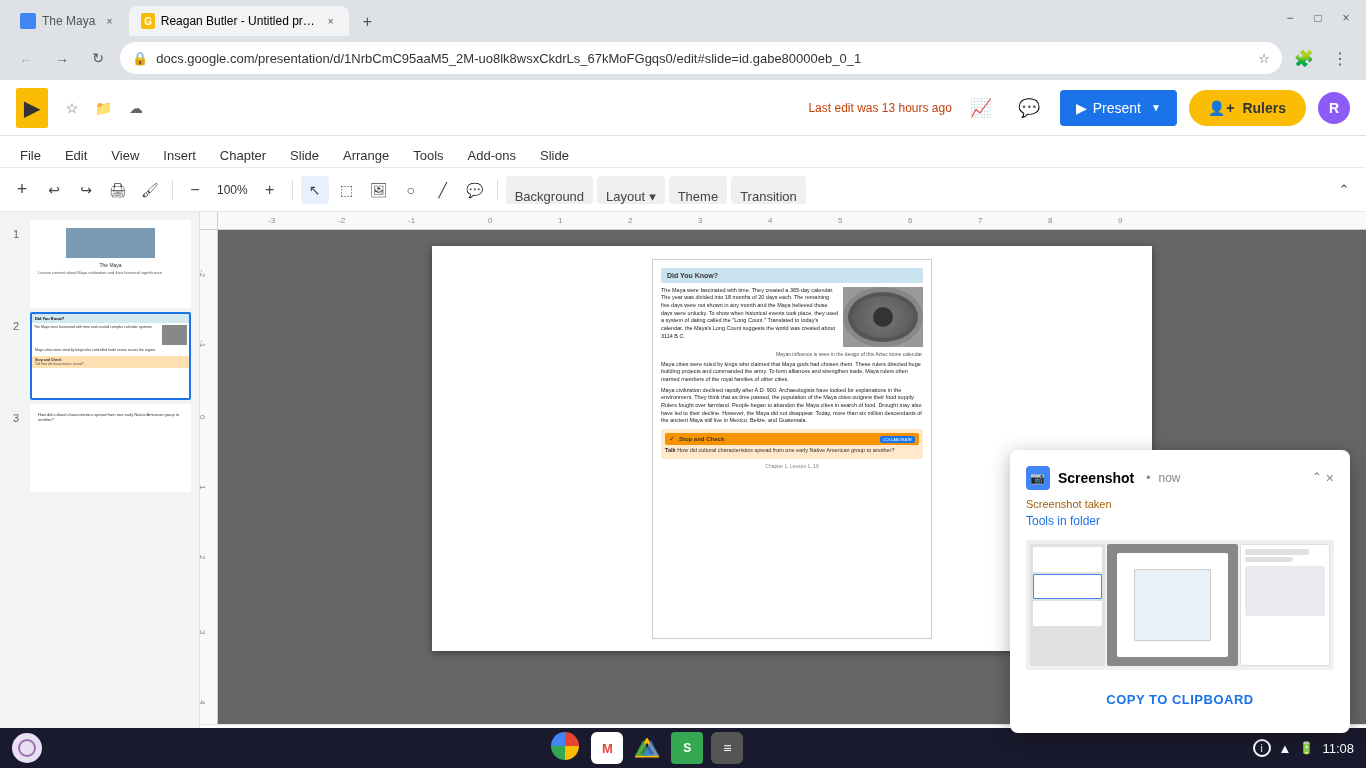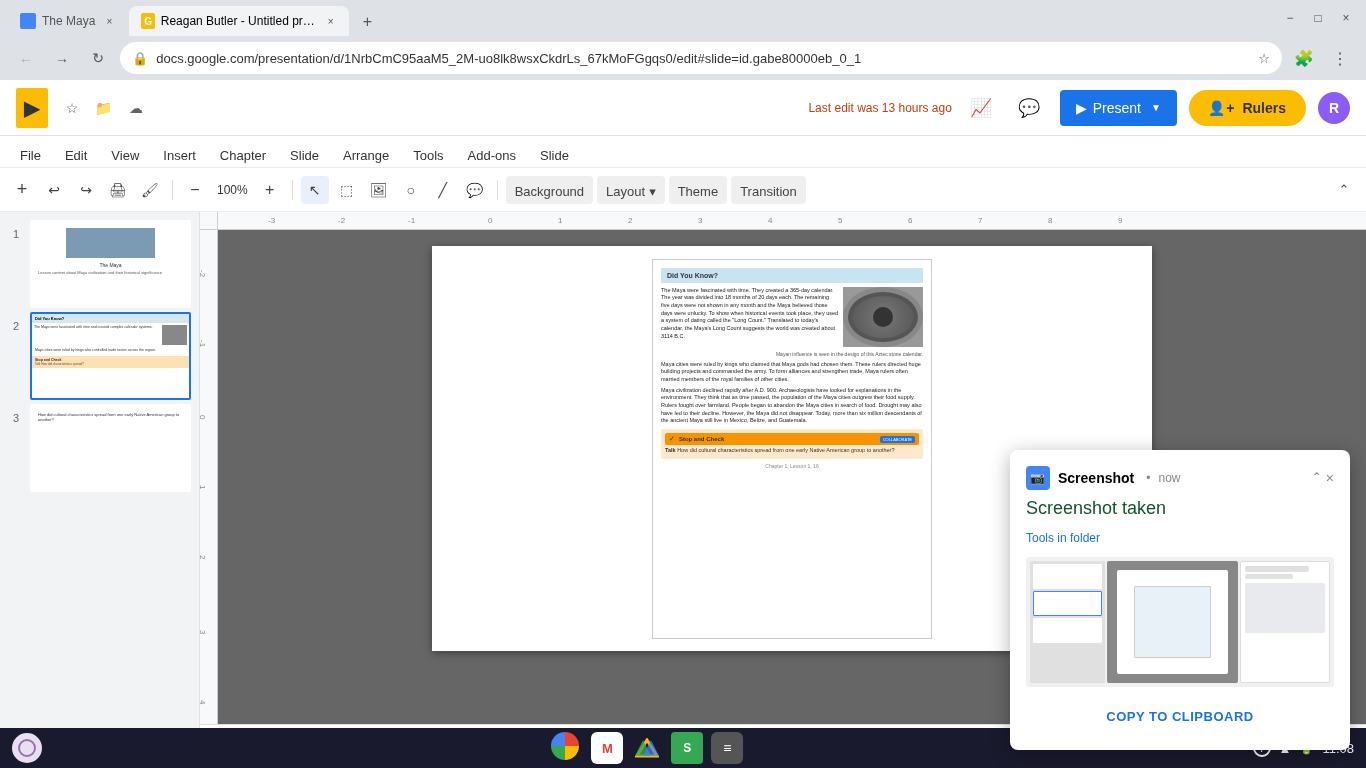--- a/index.html
+++ b/index.html
@@ -43,21 +43,21 @@
     .avatar { width: 32px; height: 32px; border-radius: 50%; background: #8b5cf6; display: flex; align-items: center; justify-content: center; color: white; font-weight: bold; font-size: 14px; }
 
     
     .menu-bar { height: 32px; display: flex; align-items: flex-end; padding: 0 8px; gap: 0; border-bottom: 1px solid #e8eaed; }
     .menu-item { padding: 4px 12px; cursor: pointer; border-radius: 4px; font-size: 13px; color: #333; }
 
     
     .toolbar { height: 44px; display: flex; align-items: center; padding: 0 8px; gap: 4px; border-bottom: 1px solid #e8eaed; background: #fff; }
     .toolbar-btn { width: 28px; height: 28px; display: flex; align-items: center; justify-content: center; cursor: pointer; border-radius: 4px; color: #444; font-size: 14px; border: none; background: transparent; }
     .toolbar-separator { width: 1px; height: 20px; background: #dadce0; margin: 0 4px; }
-    .toolbar-text-btn { height: 28px; padding: 4px 8px; display: flex; align-items: flex-end; gap: 4px; cursor: pointer; border-radius: 4px; color: #444; font-size: 13px; border: 1px solid transparent; }
+    .toolbar-text-btn { height: 28px; padding: 12px 8px; display: flex; align-items: flex-start; gap: 4px; cursor: pointer; border-radius: 4px; color: #444; font-size: 13px; border: 1px solid transparent; }
     .chevron-up { margin-left: auto; width: 28px; height: 28px; display: flex; align-items: center; justify-content: center; cursor: pointer; border-radius: 4px; color: #444; }
 
     
     .main-content { display: flex; flex: 1; overflow: hidden; }
 
     
     .slide-panel { width: 200px; background: #f1f3f4; border-right: 1px solid #e0e0e0; overflow-y: auto; padding: 8px; display: flex; flex-direction: column; gap: 4px; }
     .slide-thumb-wrapper { display: flex; gap: 6px; align-items: flex-start; }
     .slide-num { font-size: 11px; color: #666; min-width: 16px; padding-top: 8px; text-align: center; }
     .slide-thumb { flex: 1; height: 88px; background: #fff; border: 2px solid transparent; border-radius: 2px; cursor: pointer; overflow: hidden; position: relative; }
@@ -71,21 +71,21 @@
 
     
     .bottom-toolbar { height: 44px; background: #fff; border-top: 1px solid #e0e0e0; display: flex; align-items: center; padding: 0 12px; gap: 8px; }
     .bottom-btn { width: 28px; height: 28px; display: flex; align-items: center; justify-content: center; cursor: pointer; border-radius: 4px; color: #555; font-size: 16px; }
 
     
     .screenshot-popup { position: absolute; right: 16px; top: 370px; width: 340px; background: #fff; border-radius: 8px; box-shadow: 0 4px 20px rgba(0,0,0,0.3); padding: 16px; z-index: 100; }
     .popup-header { display: flex; align-items: center; gap: 8px; margin-bottom: 8px; }
     .popup-icon { width: 24px; height: 24px; background: #4285f4; border-radius: 4px; display: flex; align-items: center; justify-content: center; color: white; font-size: 12px; }
     .popup-title { font-size: 14px; font-weight: 700; }
-    .popup-subtitle { font-size: 18px; color: #14532d; margin-bottom: 12px; }
+    .popup-subtitle { font-size: 11px; color: #a16207; margin-bottom: 4px; }
     .popup-folder { font-size: 12px; color: #1a73e8; cursor: pointer; margin-bottom: 12px; }
     .copy-btn { width: 100%; padding: 10px; background: transparent; border: none; color: #1a73e8; font-size: 13px; font-weight: 600; cursor: pointer; text-align: center; letter-spacing: 0.5px; }
 
     
     .thumb3 { background: #fff; width: 100%; height: 100%; padding: 4px; }
     .thumb3-text { font-size: 4px; color: #333; line-height: 1.3; }
 
     
     .taskbar { position: fixed; bottom: 0; left: 0; right: 0; height: 40px; background: #1a1a2e; display: flex; align-items: center; justify-content: space-between; padding: 0 12px; }
     .taskbar-left { display: flex; align-items: center; }

